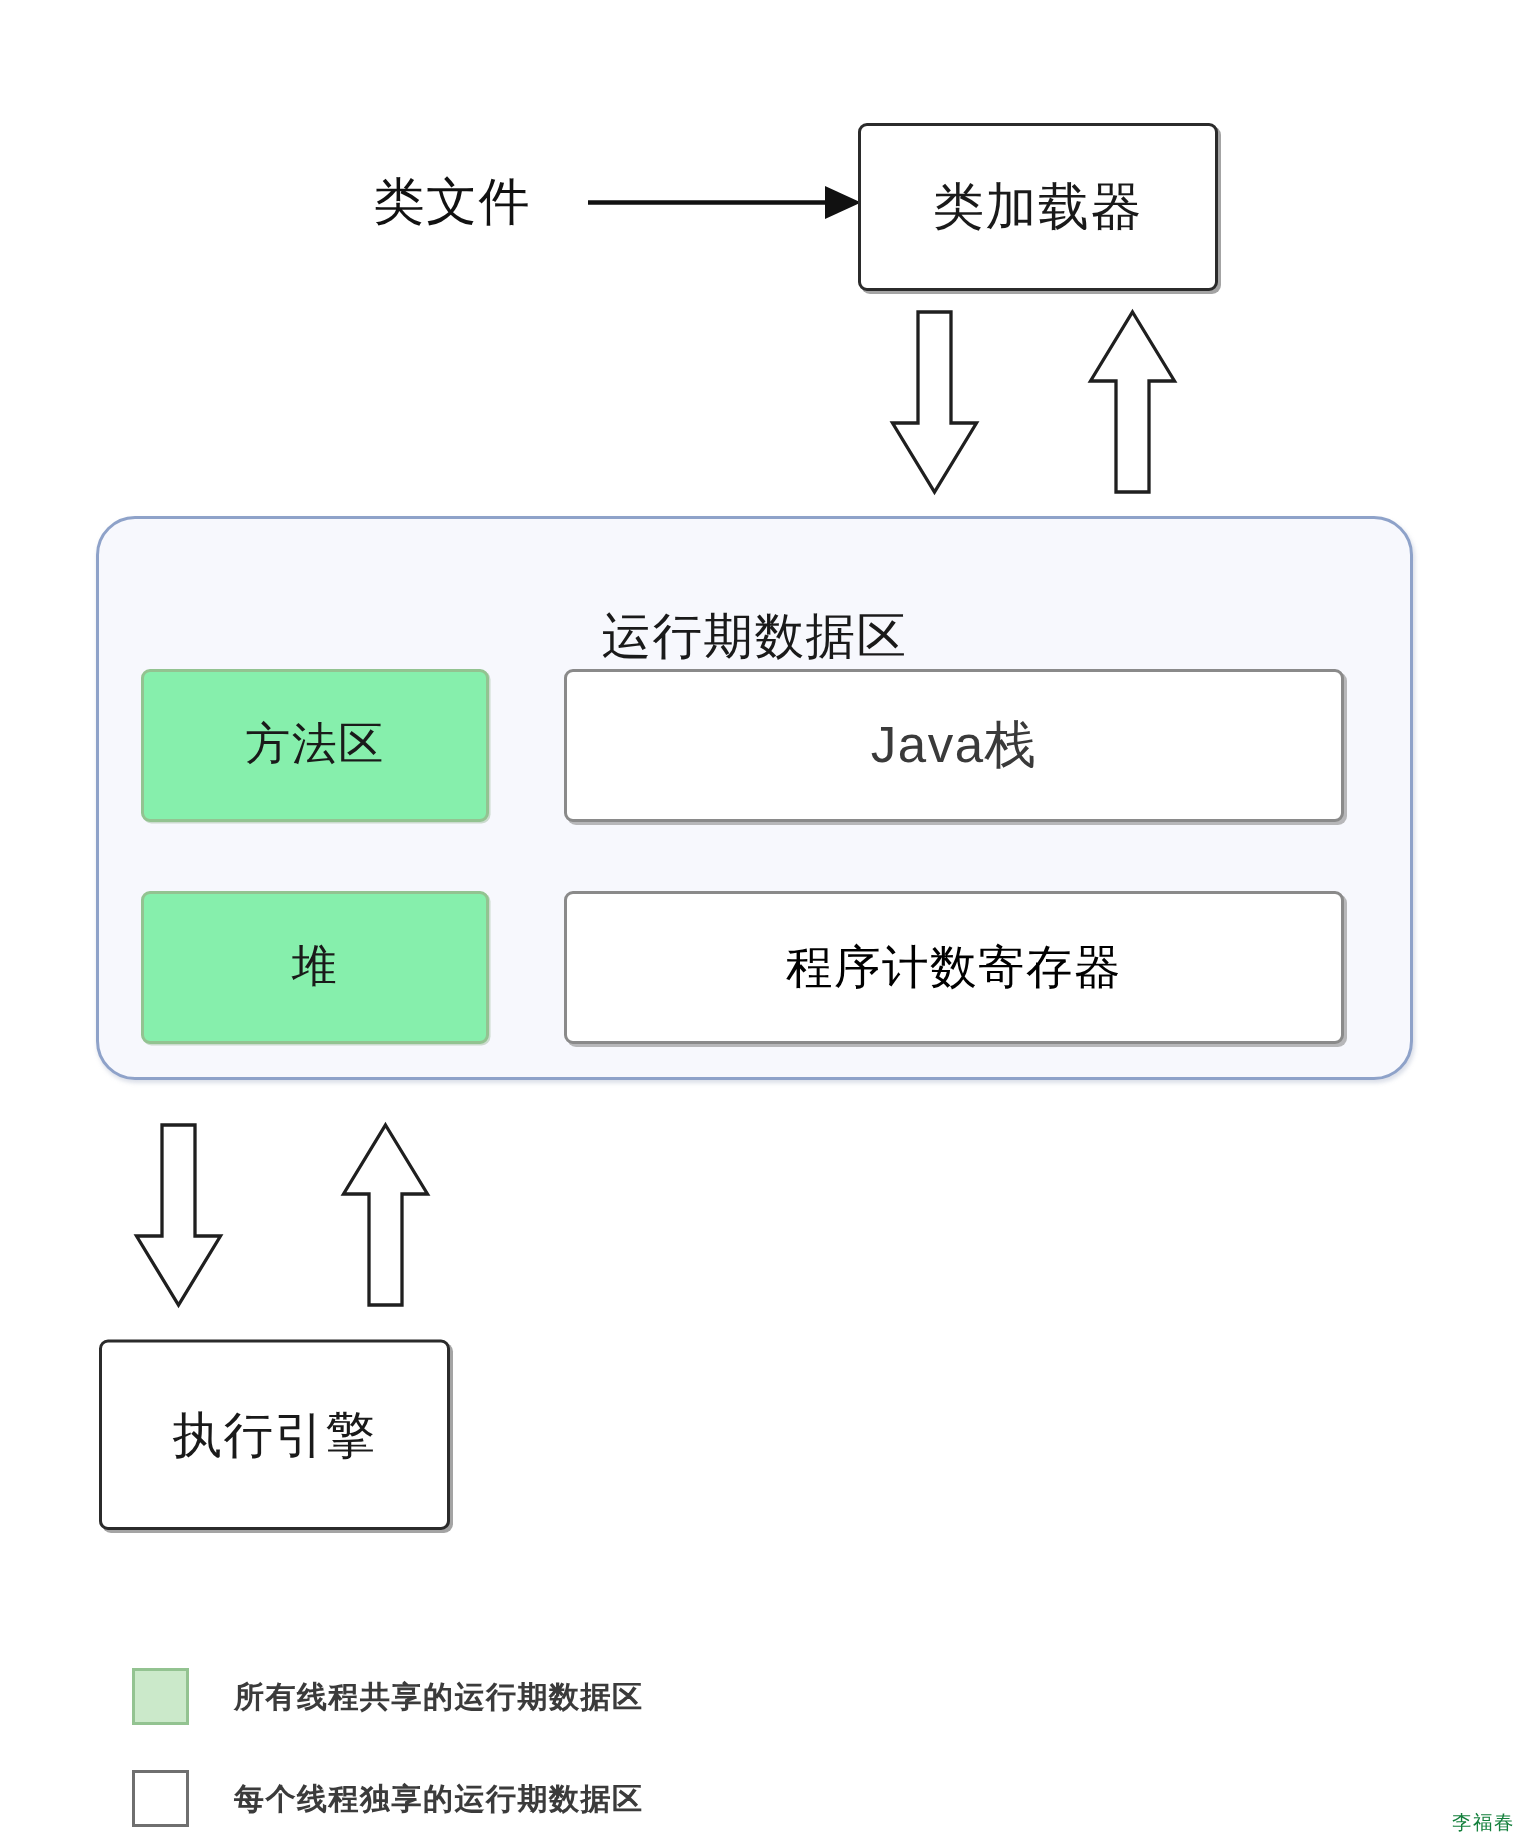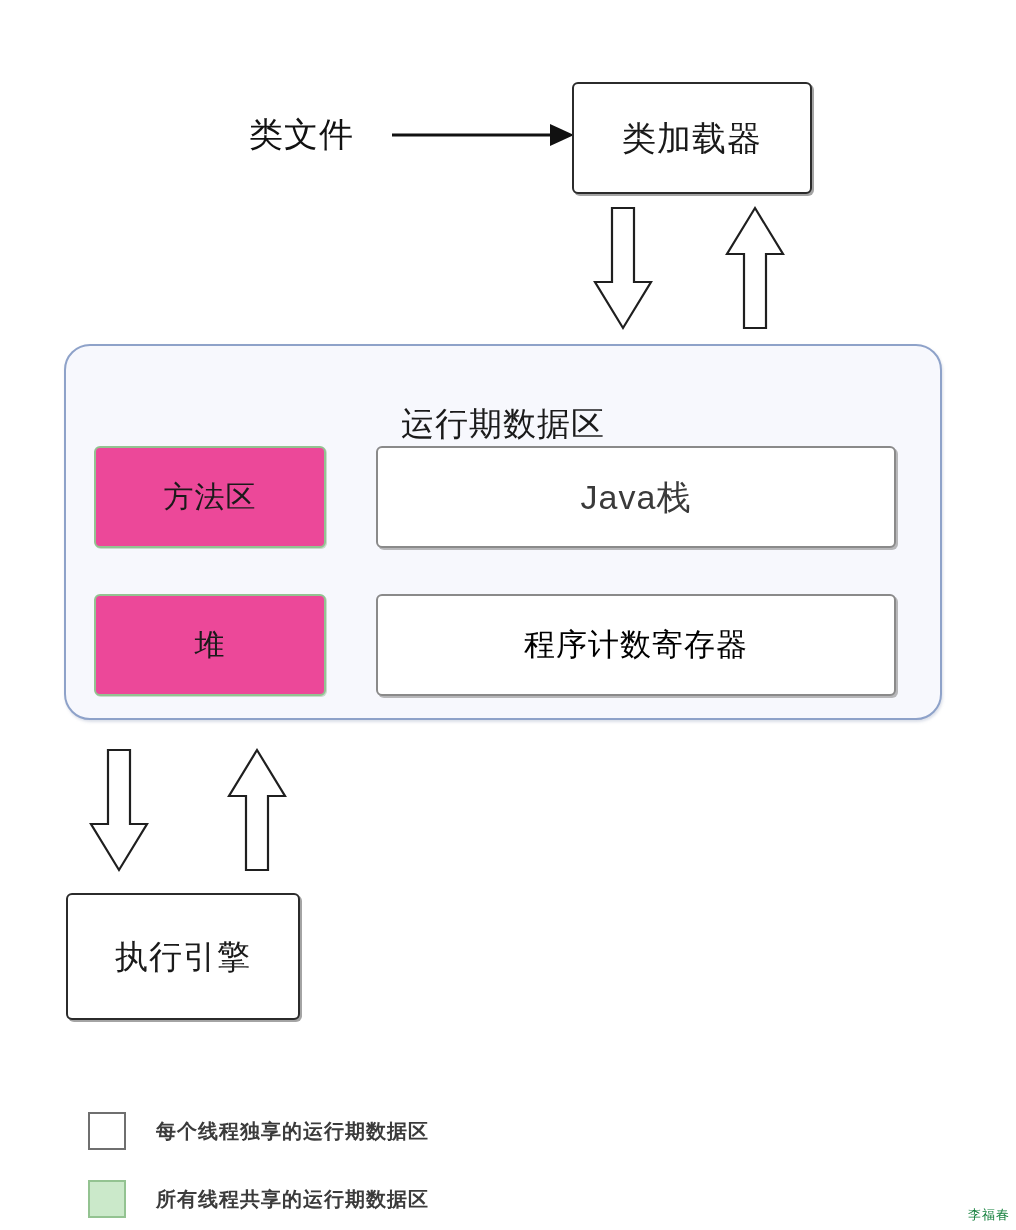--- a/index.html
+++ b/index.html
@@ -39,21 +39,21 @@
     box-shadow: 2px 2px 0 rgba(90,90,90,0.55);
   }
 
   .node-white {
     background: #ffffff;
     border: 2px solid #8a8a8a;
     box-shadow: 2px 2px 0 rgba(140,140,140,0.6);
   }
 
   .node-green {
-    background: #ec4899;
+    background: #86efac;
     border: 2px solid #93c391;
     box-shadow: 1px 1px 0 rgba(160,190,160,0.5);
   }
 
   
   #class-file-label {
     left: 232px;
     top: 108px;
     width: 150px;
     height: 54px;
@@ -247,24 +247,24 @@
   </svg>
 
   <svg class="arrow-svg" style="left:226px; top:748px;" width="62" height="128">
     <polygon class="block-arrow" points="31,2 59,48 42,48 42,122 20,122 20,48 3,48"></polygon>
   </svg>
 
   <div class="node node-plain" id="exec-engine">执行引擎</div>
 
   <div id="legend">
     <div class="legend-row">
+      <div class="legend-swatch sw-green"></div>
+      <div class="legend-text">所有线程共享的运行期数据区</div>
+    </div>
+    <div class="legend-row">
       <div class="legend-swatch sw-white"></div>
       <div class="legend-text">每个线程独享的运行期数据区</div>
     </div>
-    <div class="legend-row">
-      <div class="legend-swatch sw-green"></div>
-      <div class="legend-text">所有线程共享的运行期数据区</div>
-    </div>
   </div>
 
   <div id="watermark">李福春</div>
 
 </div>
 
 </body></html>

